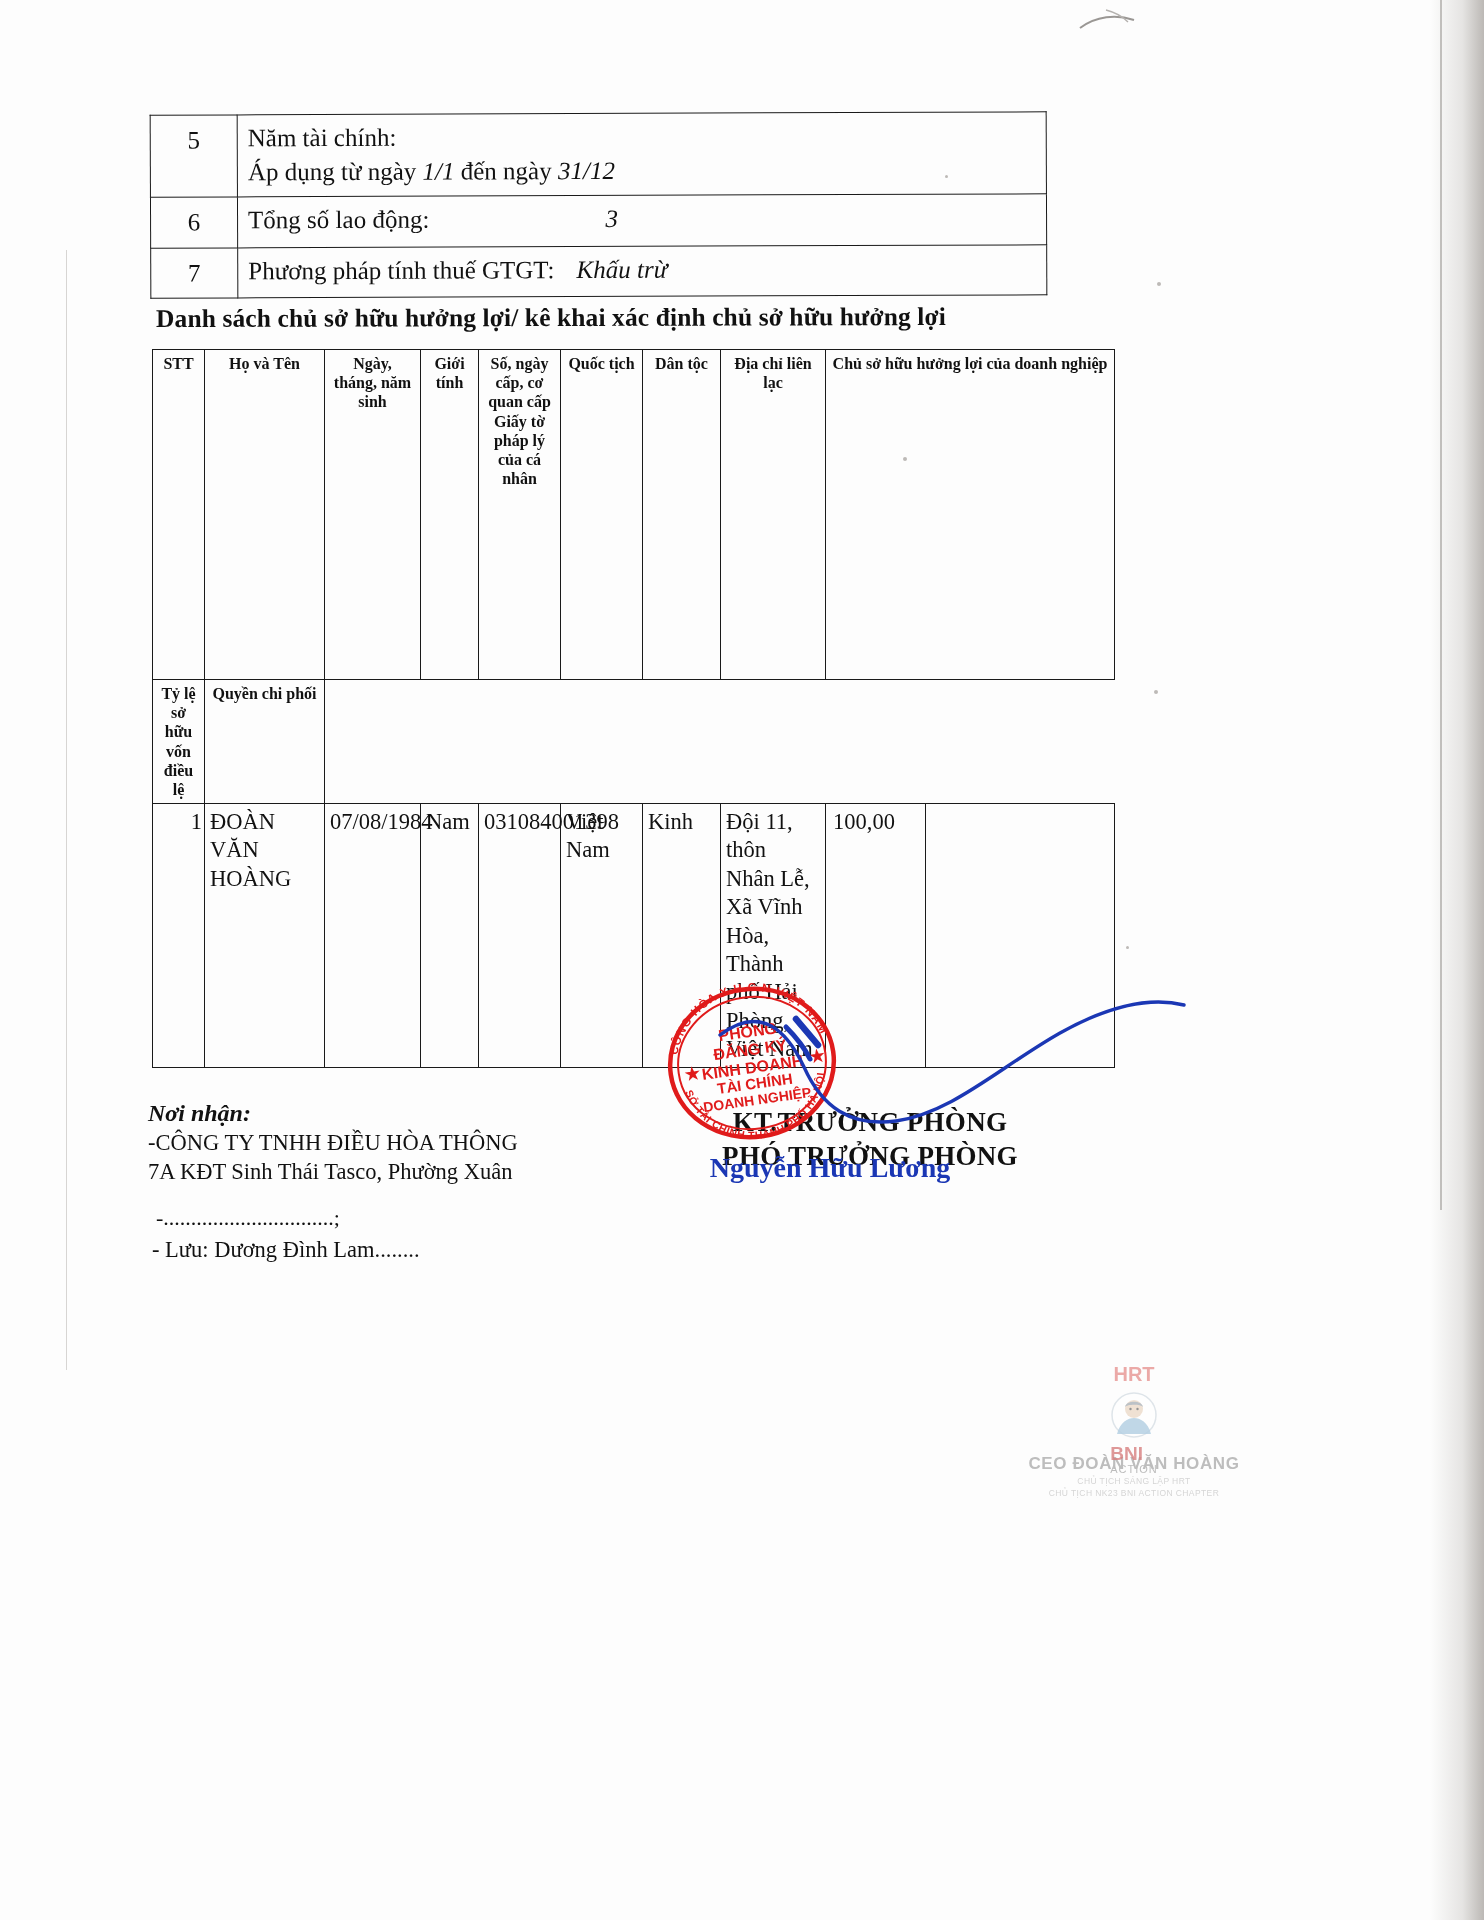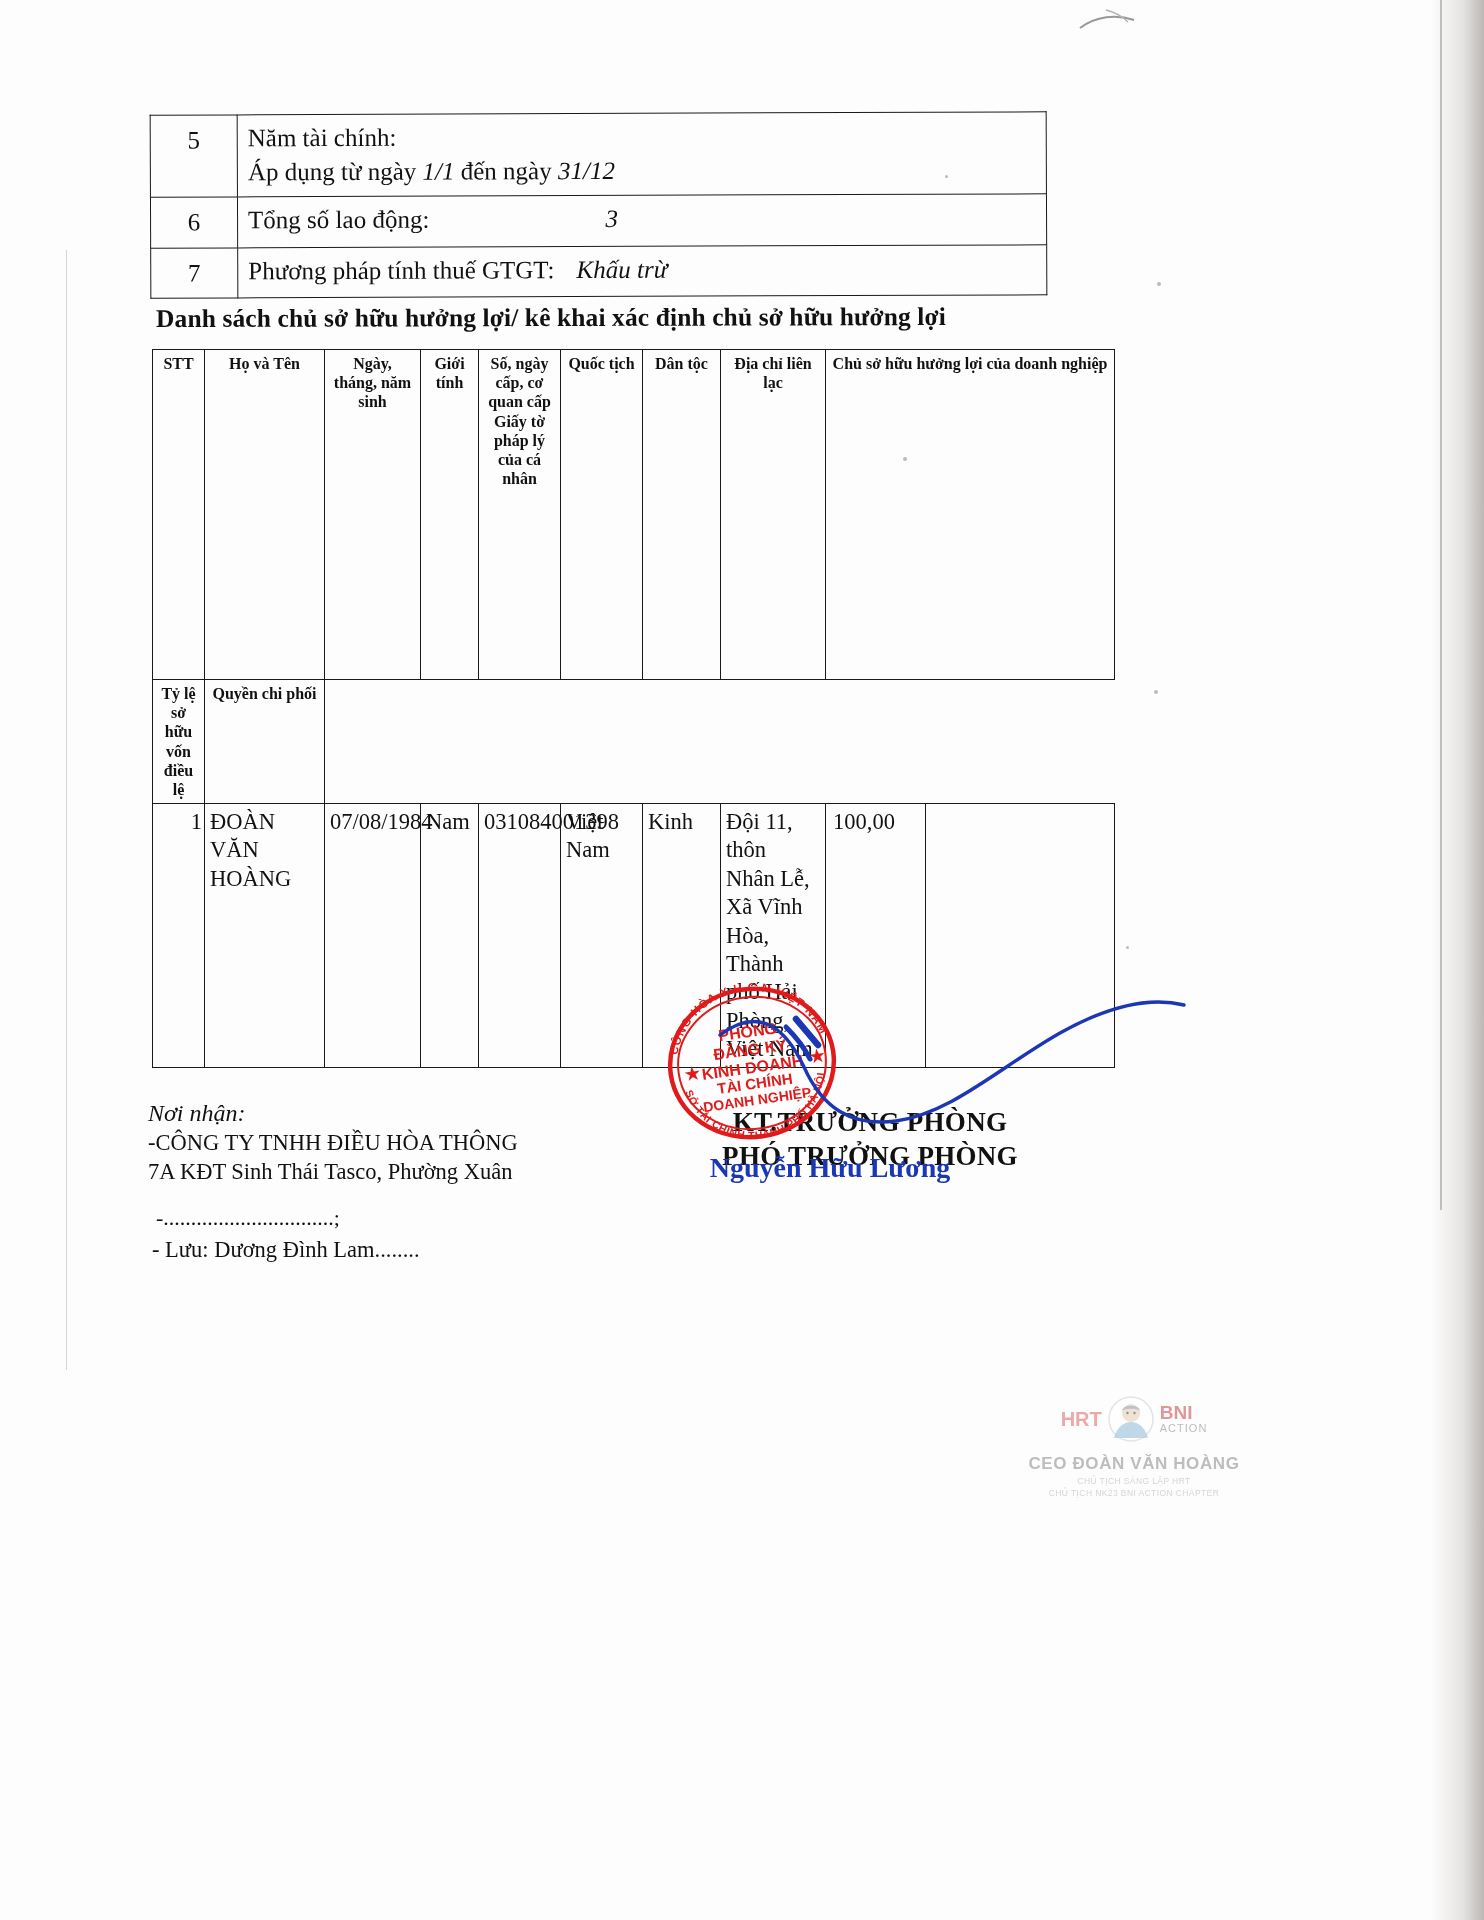--- a/index.html
+++ b/index.html
@@ -167,21 +167,21 @@
   .body-row td.c-rate  { text-align: left; padding-left: 7px; }
 
   
   .recipients {
     position: absolute;
     left: 148px;
     top: 1100px;
     width: 400px;
   }
   .recipients .lbl {
-    font-weight: normal;
+    font-weight: bold;
     font-style: italic;
     font-size: 24px;
     margin-bottom: 2px;
   }
   .recipients .line {
     font-size: 22.5px;
     line-height: 1.28;
   }
   .recipients .dots {
     font-size: 22px;
@@ -250,20 +250,21 @@
     width: 260px;
     text-align: center;
     opacity: 0.65;
   }
   .bni-row {
     display: flex;
     align-items: center;
     justify-content: center;
     gap: 6px;
     height: 58px;
+    flex-direction: column;
   }
   .bni-hrt {
     display: flex;
     align-items: center;
     gap: 3px;
   }
   .bni-hrt .b {
     color: #d9534f;
     font-weight: bold;
     font-size: 20px;

